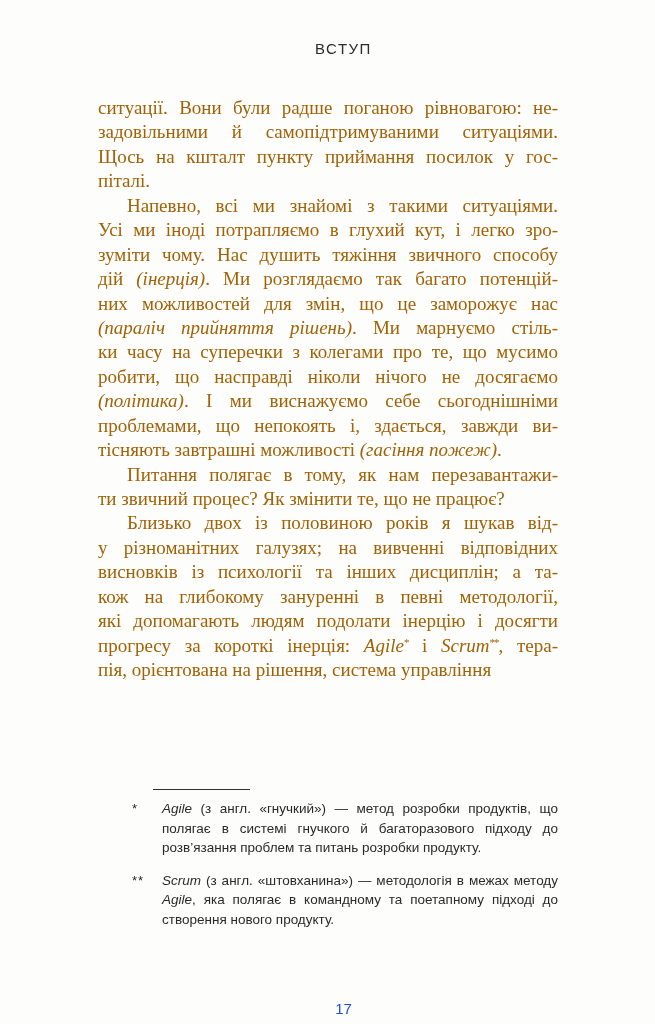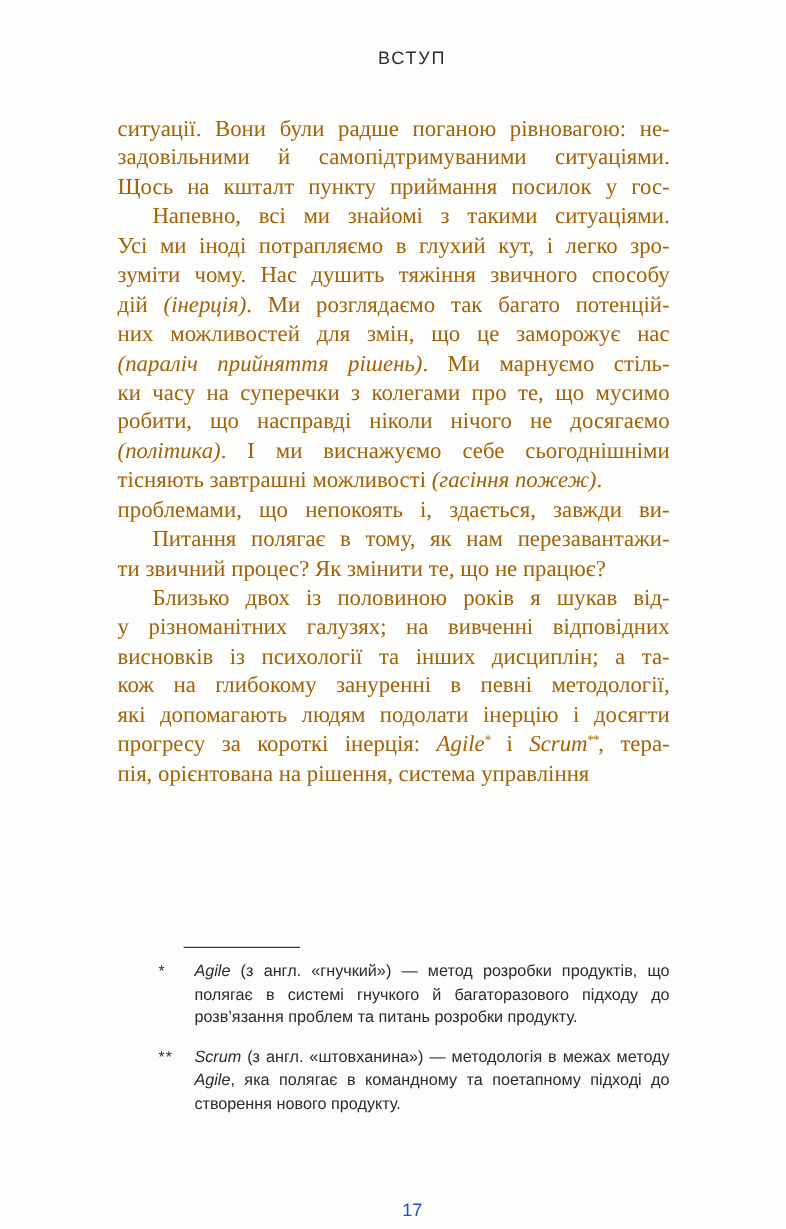--- a/index.html
+++ b/index.html
@@ -112,33 +112,34 @@
 
 <div class="page">
 
   <div class="chapter-header">ВСТУП</div>
 
   <div class="body-text" id="body-text">
       <div class="para">
         <div class="line"><span>ситуації. Вони були радше поганою рівновагою: не-</span></div>
         <div class="line"><span>задовільними й самопідтримуваними ситуаціями.</span></div>
         <div class="line"><span>Щось на кшталт пункту приймання посилок у гос-</span></div>
+        <div class="line last"><span>піталі.</span></div>
       </div>
       <div class="para">
         <div class="line indent"><span>Напевно, всі ми знайомі з такими ситуаціями.</span></div>
         <div class="line"><span>Усі ми іноді потрапляємо в глухий кут, і легко зро-</span></div>
         <div class="line"><span>зуміти чому. Нас душить тяжіння звичного способу</span></div>
         <div class="line"><span>дій </span><i>(інерція)</i><span>. Ми розглядаємо так багато потенцій-</span></div>
         <div class="line"><span>них можливостей для змін, що це заморожує нас</span></div>
         <div class="line"><i>(параліч прийняття рішень)</i><span>. Ми марнуємо стіль-</span></div>
         <div class="line"><span>ки часу на суперечки з колегами про те, що мусимо</span></div>
         <div class="line"><span>робити, що насправді ніколи нічого не досягаємо</span></div>
         <div class="line"><i>(політика)</i><span>. І ми виснажуємо себе сьогоднішніми</span></div>
+        <div class="line"><span>проблемами, що непокоять і, здається, завжди ви-</span></div>
         <div class="line last"><span>тісняють завтрашні можливості </span><i>(гасіння пожеж)</i><span>.</span></div>
-        <div class="line"><span>проблемами, що непокоять і, здається, завжди ви-</span></div>
       </div>
       <div class="para">
         <div class="line indent"><span>Питання полягає в тому, як нам перезавантажи-</span></div>
         <div class="line last"><span>ти звичний процес? Як змінити те, що не працює?</span></div>
       </div>
       <div class="para">
         <div class="line indent"><span>Близько двох із половиною років я шукав від-</span></div>
         <div class="line"><span>у різноманітних галузях; на вивченні відповідних</span></div>
         <div class="line"><span>висновків із психології та інших дисциплін; а та-</span></div>
         <div class="line"><span>кож на глибокому зануренні в певні методології,</span></div>

